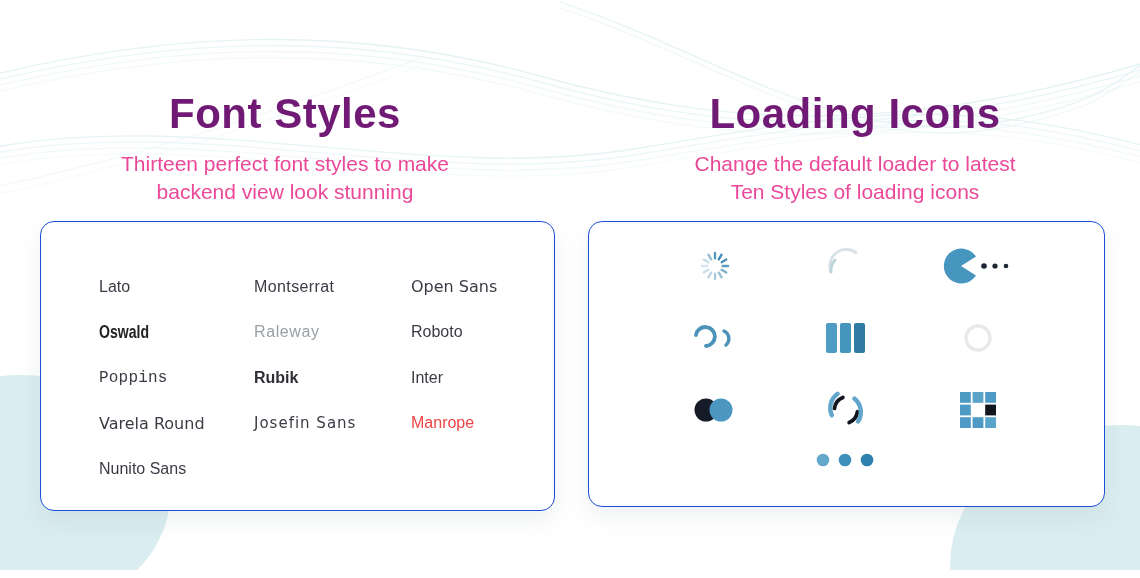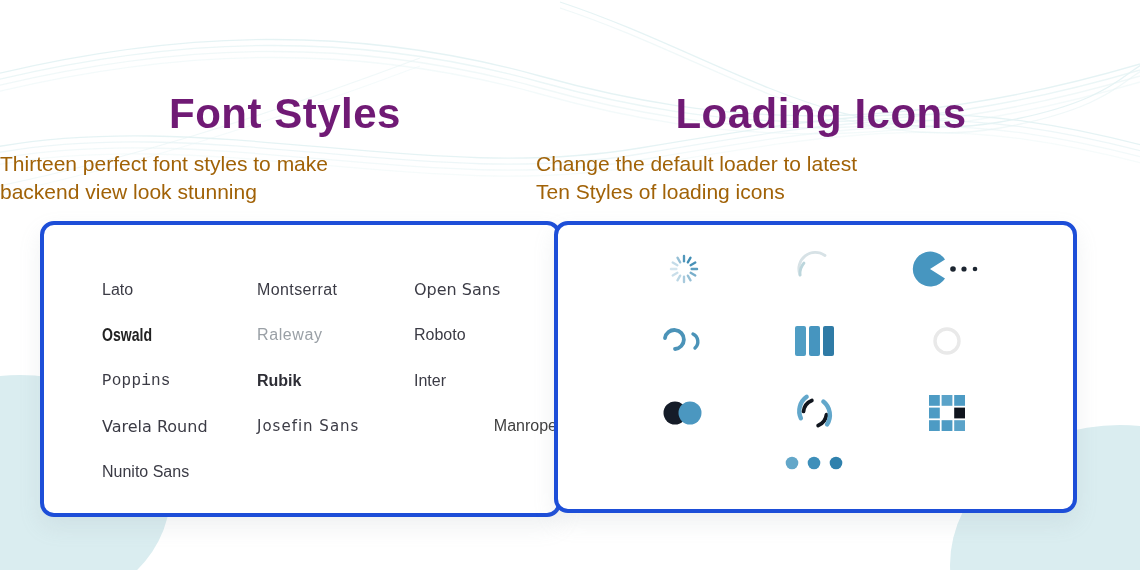--- a/index.html
+++ b/index.html
@@ -9,50 +9,50 @@
   
   .waves{position:absolute;top:0;left:0;z-index:0;pointer-events:none;}
   .blob{position:absolute;background:#daedf0;z-index:0;}
   .blob-left{width:300px;height:240px;left:-130px;top:375px;border-radius:50%;}
   .blob-right{width:340px;height:280px;left:950px;top:425px;border-radius:50%;}
   .bottom-strip{position:absolute;left:0;bottom:0;width:1140px;height:8px;background:#ffffff;z-index:1;}
 
   
   .half{position:absolute;top:0;width:570px;height:578px;z-index:2;}
   .half-left{left:0;}
-  .half-right{left:536px;}
+  .half-right{left:570px;}
 
   .title{position:absolute;top:62px;left:0;width:100%;text-align:center;
          font-size:42px;line-height:48px;font-weight:700;color:#701a75;letter-spacing:.5px;}
-  .subtitle{position:absolute;top:129px;left:0;width:100%;text-align:left;
-            font-size:21px;line-height:28px;font-weight:400;color:#a16207;}
-
-  
-  .card{position:absolute;background:#ffffff;border:4px solid #1d4ed8;border-radius:14px;
+  .subtitle{position:absolute;top:129px;left:0;width:100%;text-align:center;
+            font-size:21px;line-height:28px;font-weight:400;color:#ec4899;}
+
+  
+  .card{position:absolute;background:#ffffff;border:1px solid #1d4ed8;border-radius:14px;
         box-shadow:0 10px 22px rgba(140,155,165,.14);z-index:2;}
   .card-fonts{left:40px;top:221px;width:513px;height:288px;}
   .card-loaders{left:18px;top:221px;width:515px;height:284px;}
 
   
   .font-grid{display:grid;grid-template-columns:155px 157px 1fr;grid-auto-rows:45.5px;
              padding:42px 0 0 58px;align-items:center;}
   .font-item{font-size:16px;color:#3b3b45;white-space:nowrap;}
   .f-lato{font-family:"Liberation Sans",sans-serif;}
   .f-montserrat{font-family:Liberation Sans, sans-serif;letter-spacing:.4px;}
   .f-opensans{font-family:"DejaVu Sans",sans-serif;}
   .f-oswald{font-family:"Liberation Sans",sans-serif;font-weight:600;color:#222;
             transform:scaleX(.74);transform-origin:left center;font-size:19px;}
   .f-raleway{font-family:"Liberation Sans",sans-serif;font-weight:300;color:#9aa0a6;letter-spacing:.6px;}
   .f-roboto{font-family:"Liberation Sans",sans-serif;}
   .f-poppins{font-family:Liberation Mono, monospace;letter-spacing:.2px;}
   .f-rubik{font-family:"Liberation Sans",sans-serif;font-weight:600;color:#2e2e36;}
   .f-inter{font-family:"Liberation Sans",sans-serif;}
   .f-josefin{font-family:"DejaVu Sans",sans-serif;letter-spacing:1px;font-size:15px;}
   .f-varela{font-family:"DejaVu Sans",sans-serif;}
-  .f-manrope{font-family:"Liberation Sans",sans-serif;color:#404040;text-align:right;}
+  .f-manrope{font-family:"Liberation Sans",sans-serif;color:#ef4444;}
   .f-nunito{font-family:Liberation Sans, sans-serif;}
 
   
   .loader-grid{display:grid;grid-template-columns:1fr 1fr 1fr;grid-auto-rows:72px;
                padding:8px 60px 0 60px;}
   .loader-cell{display:flex;align-items:center;justify-content:center;}
   .loader-dots-row{display:flex;justify-content:center;margin-top:6px;}
 </style>
 </head>
 <body>

